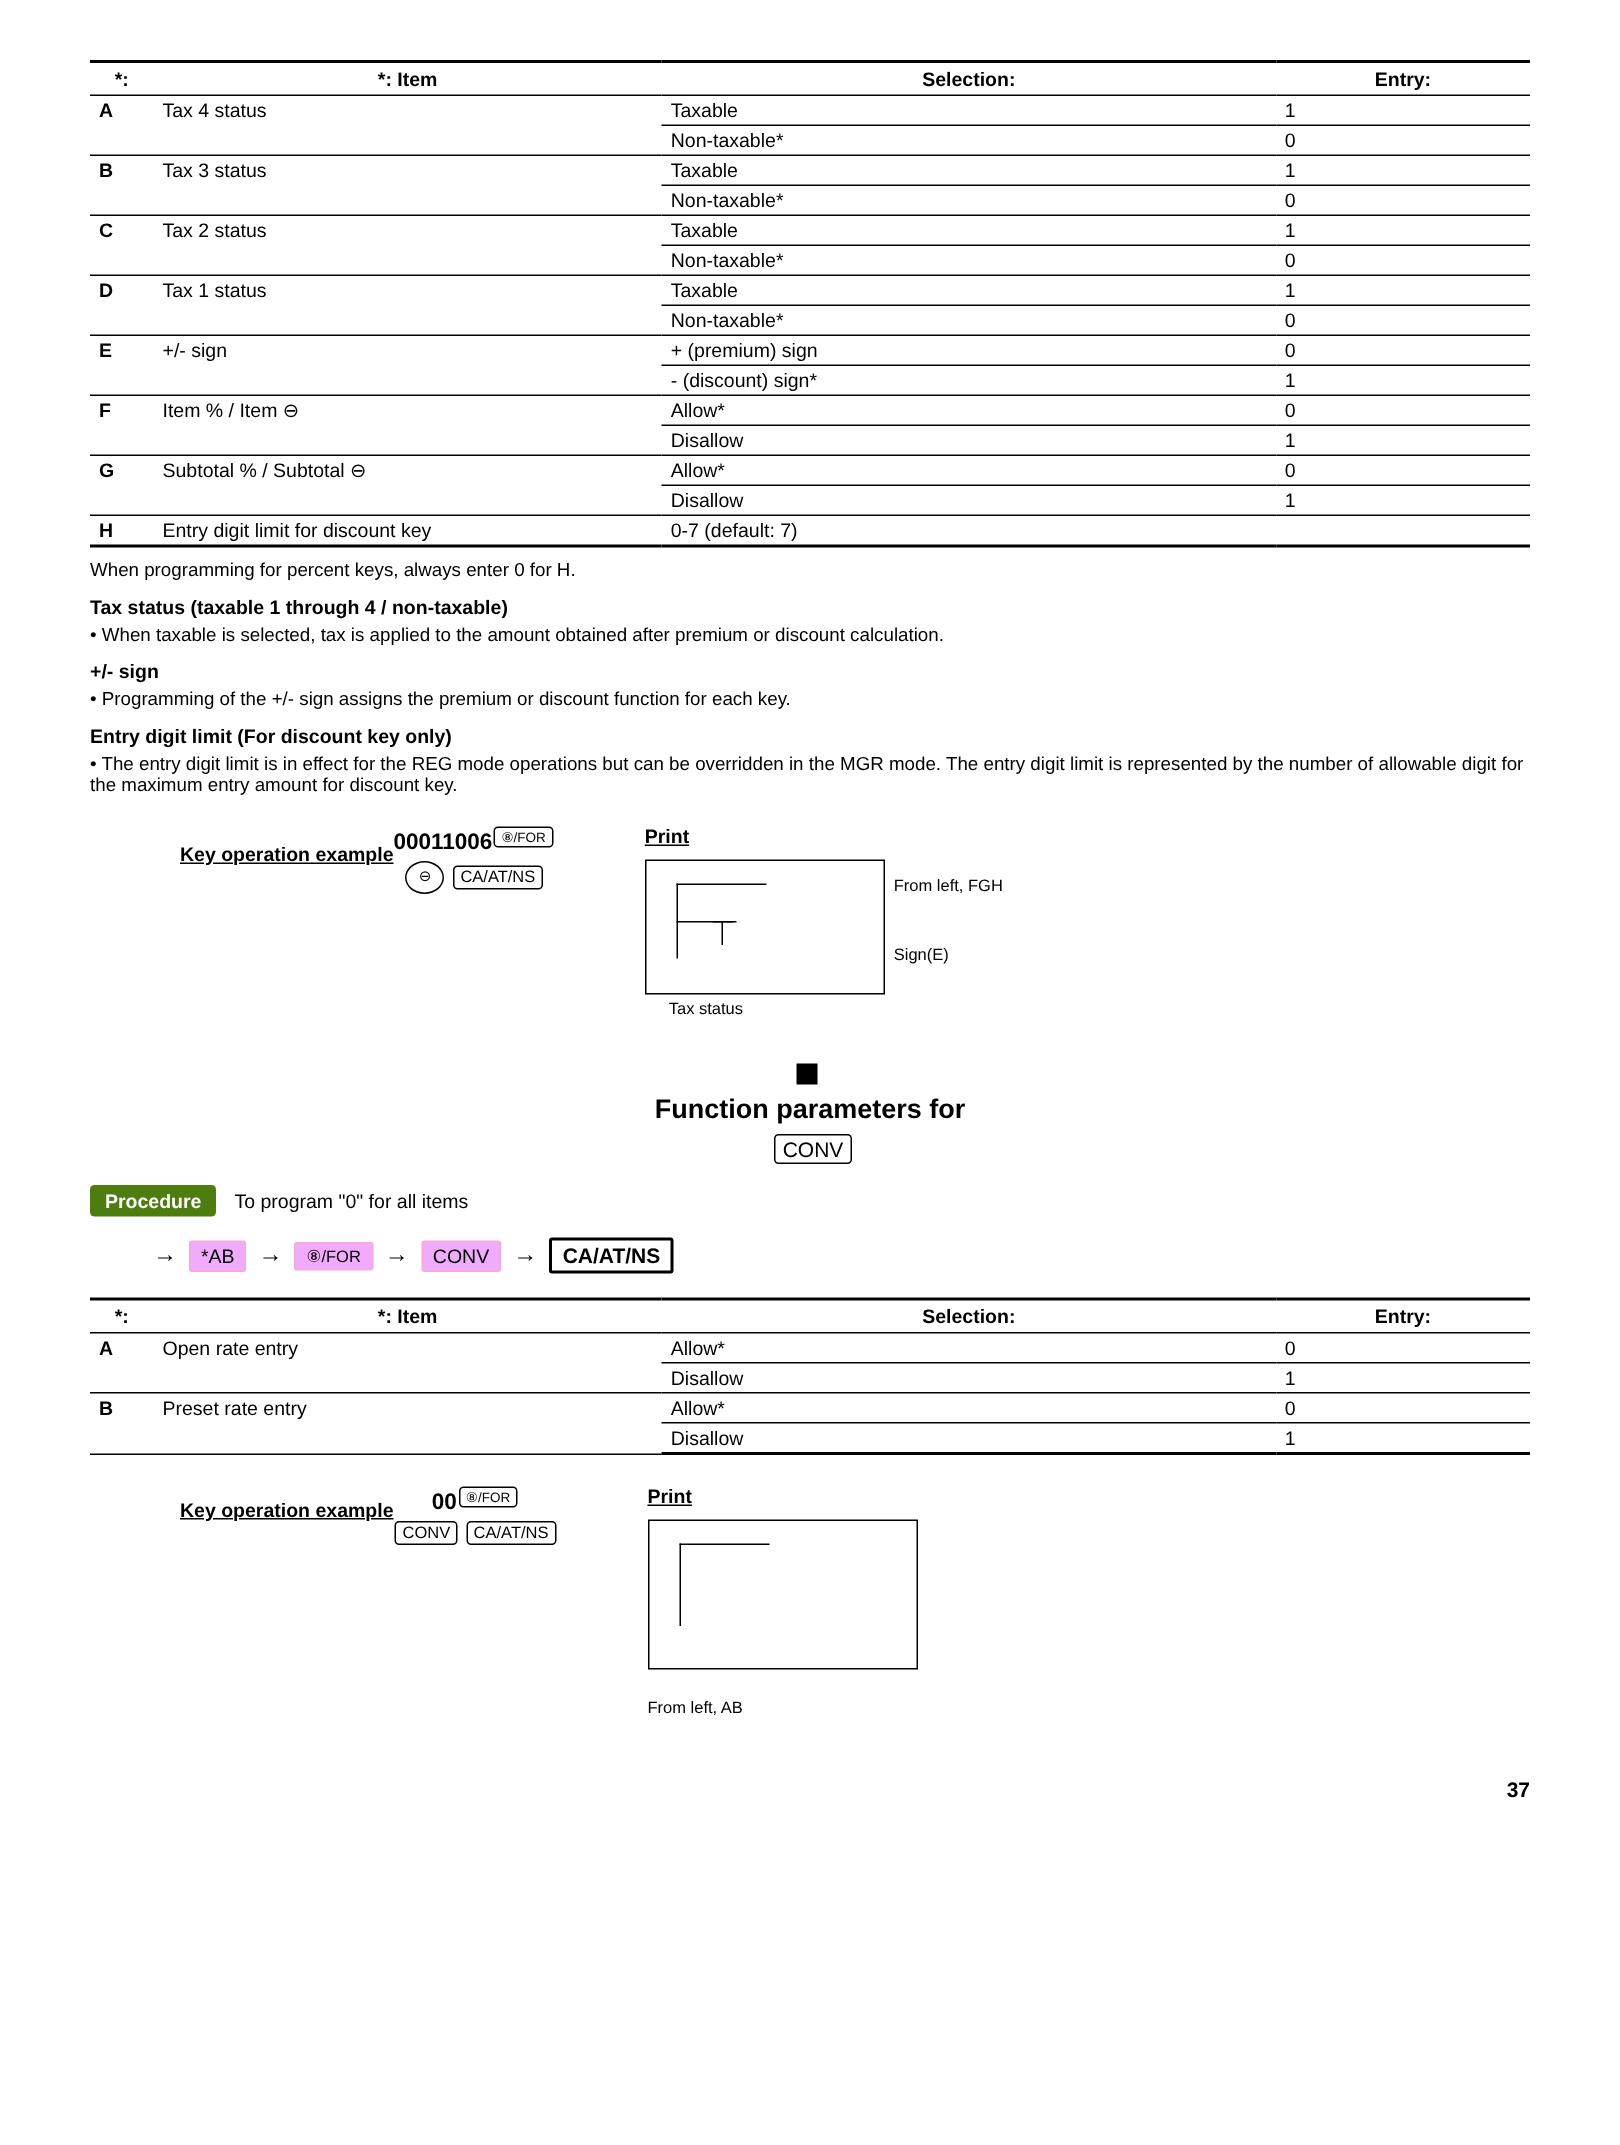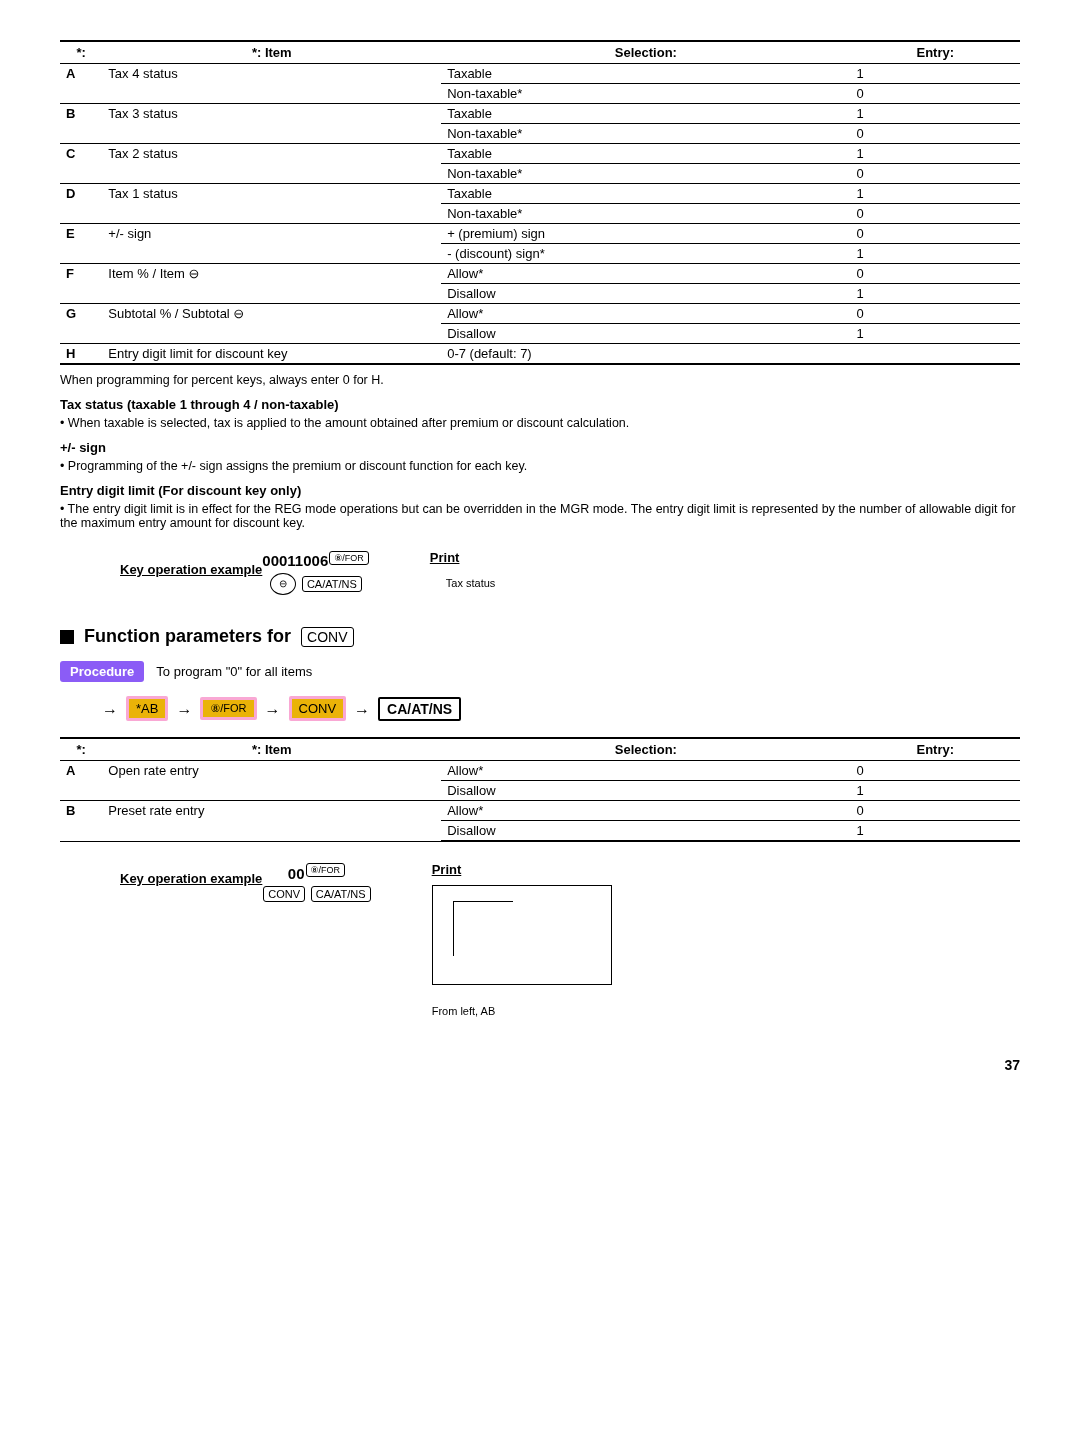--- a/index.html
+++ b/index.html
@@ -137,20 +137,21 @@
       position: absolute;
       background: #000;
     }
 
     
     .func-header {
       display: flex;
       align-items: center;
       margin: 30px 0 14px 0;
       gap: 6px;
+      flex-direction: column;
     }
     .func-header .black-square {
       display: inline-block;
       width: 14px;
       height: 14px;
       background: #000;
       margin-right: 4px;
       vertical-align: middle;
     }
     .func-header-text {
@@ -170,44 +171,44 @@
 
     
     .procedure-row {
       display: flex;
       align-items: center;
       margin: 10px 0 14px 0;
       gap: 12px;
       flex-wrap: wrap;
     }
     .procedure-badge {
-      background: #8b5cf6;
+      background: #4d7c0f;
       color: #fff;
       font-weight: bold;
       font-size: 13px;
       padding: 3px 10px;
       border-radius: 3px;
     }
     .proc-note {
       font-size: 13px;
       margin-right: 10px;
     }
     .arrow {
       font-size: 16px;
       font-weight: bold;
       margin: 0 2px;
     }
     .step-box {
       display: inline-block;
-      border: 3px solid #f9a8d4;
+      border: 1px solid #f9a8d4;
       padding: 2px 7px;
       font-size: 13px;
       font-weight: normal;
       border-radius: 2px;
-      background: #eab308;
+      background: #f0abfc;
     }
     .step-box-bold {
       display: inline-block;
       border: 2px solid #000;
       padding: 2px 7px;
       font-size: 14px;
       font-weight: bold;
       border-radius: 2px;
       background: #fff;
     }
@@ -363,20 +364,38 @@
         <span class="key-seq">00011006</span><span class="key-btn" style="font-size:9px; vertical-align:super;">⑧/FOR</span>
       </div>
       <div>
         <span class="key-btn-circle">⊖</span>
         <span class="key-btn">CA/AT/NS</span>
       </div>
     </div>
   </div>
   <div class="print-box">
     <div class="print-title">Print</div>
+    <div style="display:flex; flex-direction:row; align-items:flex-start; gap: 6px;">
+      <div class="print-diagram">
+
+        <div class="print-line" style="width:1px; height:50px; left:20px; top:15px;"></div>
+
+        <div class="print-line" style="height:1px; width:60px; left:20px; top:15px;"></div>
+
+        <div class="print-line" style="height:1px; width:40px; left:20px; top:40px;"></div>
+
+        <div class="print-line" style="width:1px; height:16px; left:50px; top:40px;"></div>
+
+        <div class="print-line" style="height:1px; width:14px; left:44px; top:40px;"></div>
+      </div>
+      <div style="display:flex; flex-direction:column; justify-content:space-between; height:70px; padding-top:12px;">
+        <span style="font-size:11px; white-space:nowrap;">From left, FGH</span>
+        <span style="font-size:11px; white-space:nowrap;">Sign(E)</span>
+      </div>
+    </div>
     <div class="tax-status-label" style="margin-left:16px; text-align:left; margin-top:4px;">Tax status</div>
   </div>
 </div>
 
 <div class="func-header">
   <span class="black-square"></span>
   <span class="func-header-text">Function parameters for</span>
   <span class="conv-box">CONV</span>
 </div>
 

